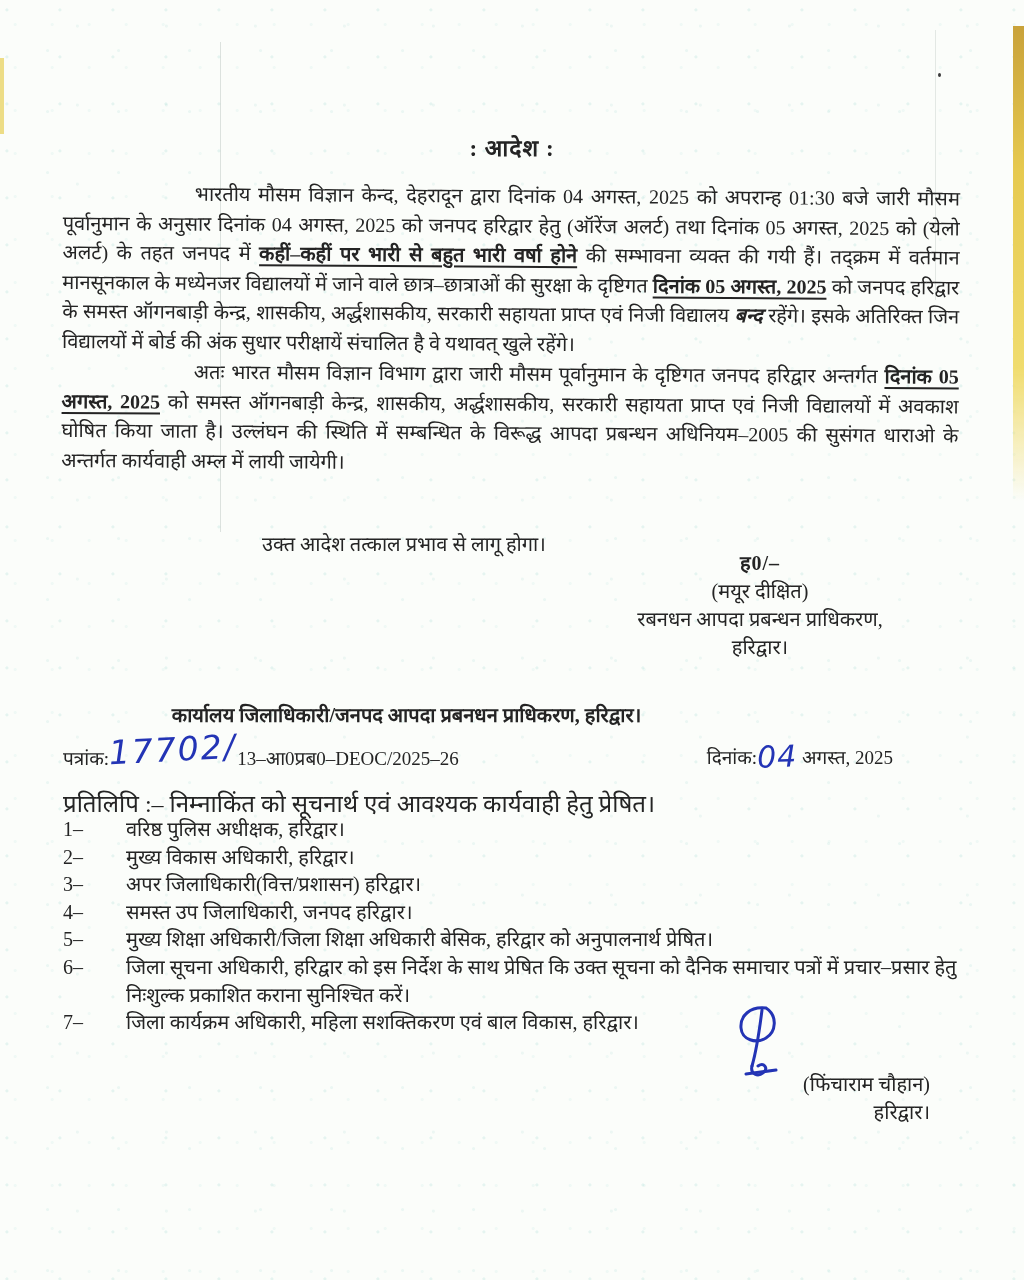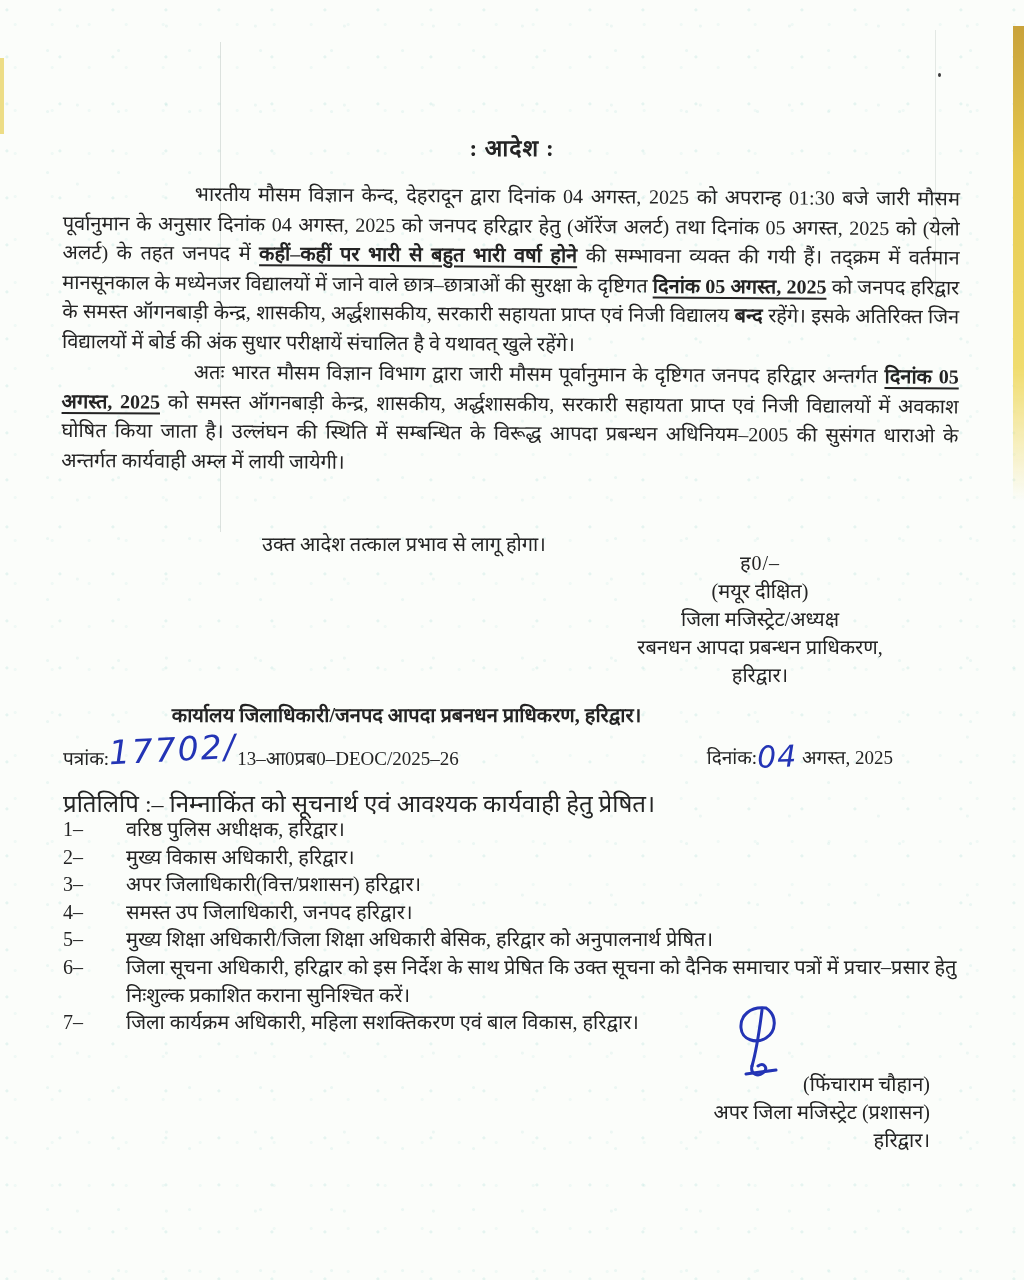--- a/index.html
+++ b/index.html
@@ -41,29 +41,29 @@
     text-align:center;font-size:23px;font-weight:bold;letter-spacing:1px;
   }
   .bodytext{
     position:absolute;left:63px;top:179px;width:897px;
     font-size:20px;line-height:29.5px;text-align:justify;
     transform:rotate(.35deg);transform-origin:left top;
   }
   .para{margin:0;text-indent:132px;}
   .para2{margin:0;margin-top:1px;text-indent:132px;}
   .bu{font-weight:bold;text-decoration:underline;text-decoration-thickness:2px;text-underline-offset:4px;}
-  .b{font-weight:bold;}
+  .b{font-weight:bold;font-style:italic;}
   .effective{
     position:absolute;left:250px;top:518px;font-size:20px;margin:12px;
   }
   .sig-top{
     position:absolute;left:600px;top:549px;width:320px;
     text-align:center;font-size:20px;line-height:28px;
   }
-  .sig-top .l1{letter-spacing:1px;}
+  .sig-top .l1{letter-spacing:1px;font-weight:bold;}
   .office-line{
     position:absolute;left:0;top:701px;width:813px;margin:0;
     text-align:center;font-size:20px;font-weight:600;
   }
   .ref-line{
     position:absolute;left:63px;top:744px;width:830px;height:44px;
     font-size:19px;display:flex;justify-content:space-between;align-items:flex-start;
   }
   .ref-left,.ref-right{white-space:nowrap;}
   .ink{
@@ -112,21 +112,20 @@
   <div class="bodytext">
     <p class="para"><span>भारतीय मौसम विज्ञान केन्द, देहरादून द्वारा दिनांक 04 अगस्त, 2025 को अपरान्ह 01:30 बजे जारी मौसम पूर्वानुमान के अनुसार दिनांक 04 अगस्त, 2025 को जनपद हरिद्वार हेतु (ऑरेंज अलर्ट) तथा दिनांक 05 अगस्त, 2025 को (येलो अलर्ट) के तहत जनपद में </span><span class="bu">कहीं–कहीं पर भारी से बहुत भारी वर्षा होने</span><span> की सम्भावना व्यक्त की गयी हैं। तद्क्रम में वर्तमान मानसूनकाल के मध्येनजर विद्यालयों में जाने वाले छात्र–छात्राओं की सुरक्षा के दृष्टिगत </span><span class="bu">दिनांक 05 अगस्त, 2025</span><span> को जनपद हरिद्वार के समस्त ऑगनबाड़ी केन्द्र, शासकीय, अर्द्धशासकीय, सरकारी सहायता प्राप्त एवं निजी विद्यालय </span><span class="b">बन्द</span><span> रहेंगे। इसके अतिरिक्त जिन विद्यालयों में बोर्ड की अंक सुधार परीक्षायें संचालित है वे यथावत् खुले रहेंगे।</span></p>
     <p class="para2"><span>अतः भारत मौसम विज्ञान विभाग द्वारा जारी मौसम पूर्वानुमान के दृष्टिगत जनपद हरिद्वार अन्तर्गत </span><span class="bu">दिनांक 05 अगस्त, 2025</span><span> को समस्त ऑगनबाड़ी केन्द्र, शासकीय, अर्द्धशासकीय, सरकारी सहायता प्राप्त एवं निजी विद्यालयों में अवकाश घोषित किया जाता है। उल्लंघन की स्थिति में सम्बन्धित के विरूद्ध आपदा प्रबन्धन अधिनियम–2005 की सुसंगत धाराओ के अन्तर्गत कार्यवाही अम्ल में लायी जायेगी।</span></p>
   </div>
 
   <p class="effective">उक्त आदेश तत्काल प्रभाव से लागू होगा।</p>
 
   <div class="sig-top">
     <div class="l1">ह0/–</div>
     <div>(मयूर दीक्षित)</div>
-    <div>जिला मजिस्ट्रेट/अध्यक्ष</div>
     <div>रबनधन आपदा प्रबन्धन प्राधिकरण,</div>
     <div>हरिद्वार।</div>
   </div>
 
   <p class="office-line">कार्यालय जिलाधिकारी/जनपद आपदा प्रबनधन प्राधिकरण, हरिद्वार।</p>
 
   <div class="ref-line">
     <div class="ref-left"><span>पत्रांक:</span><span class="ink">17702/</span><span>13–आ0प्रब0–DEOC/2025–26</span></div>
     <div class="ref-right"><span>दिनांक:</span><span class="ink-date">04</span>&nbsp;<span>अगस्त, 2025</span></div>
   </div>
@@ -168,17 +167,16 @@
     <g fill="none" stroke="#2334b5" stroke-width="3" stroke-linecap="round">
       <path d="M38,4 C22,2 12,12 13,24 C14,36 28,40 38,34 C48,28 50,12 38,4 Z"></path>
       <path d="M34,6 C32,22 28,48 24,62"></path>
       <path d="M24,62 C22,70 30,74 36,68 C40,64 36,58 30,62"></path>
       <path d="M18,70 L48,66"></path>
     </g>
   </svg>
 
   <div class="sig-bottom">
     <div>(फिंचाराम चौहान)</div>
-    <div>अपर जिला मजिस्ट्रेट (प्रशासन)</div>
     <div>हरिद्वार।</div>
   </div>
 
 </div>
 
 </body></html>

